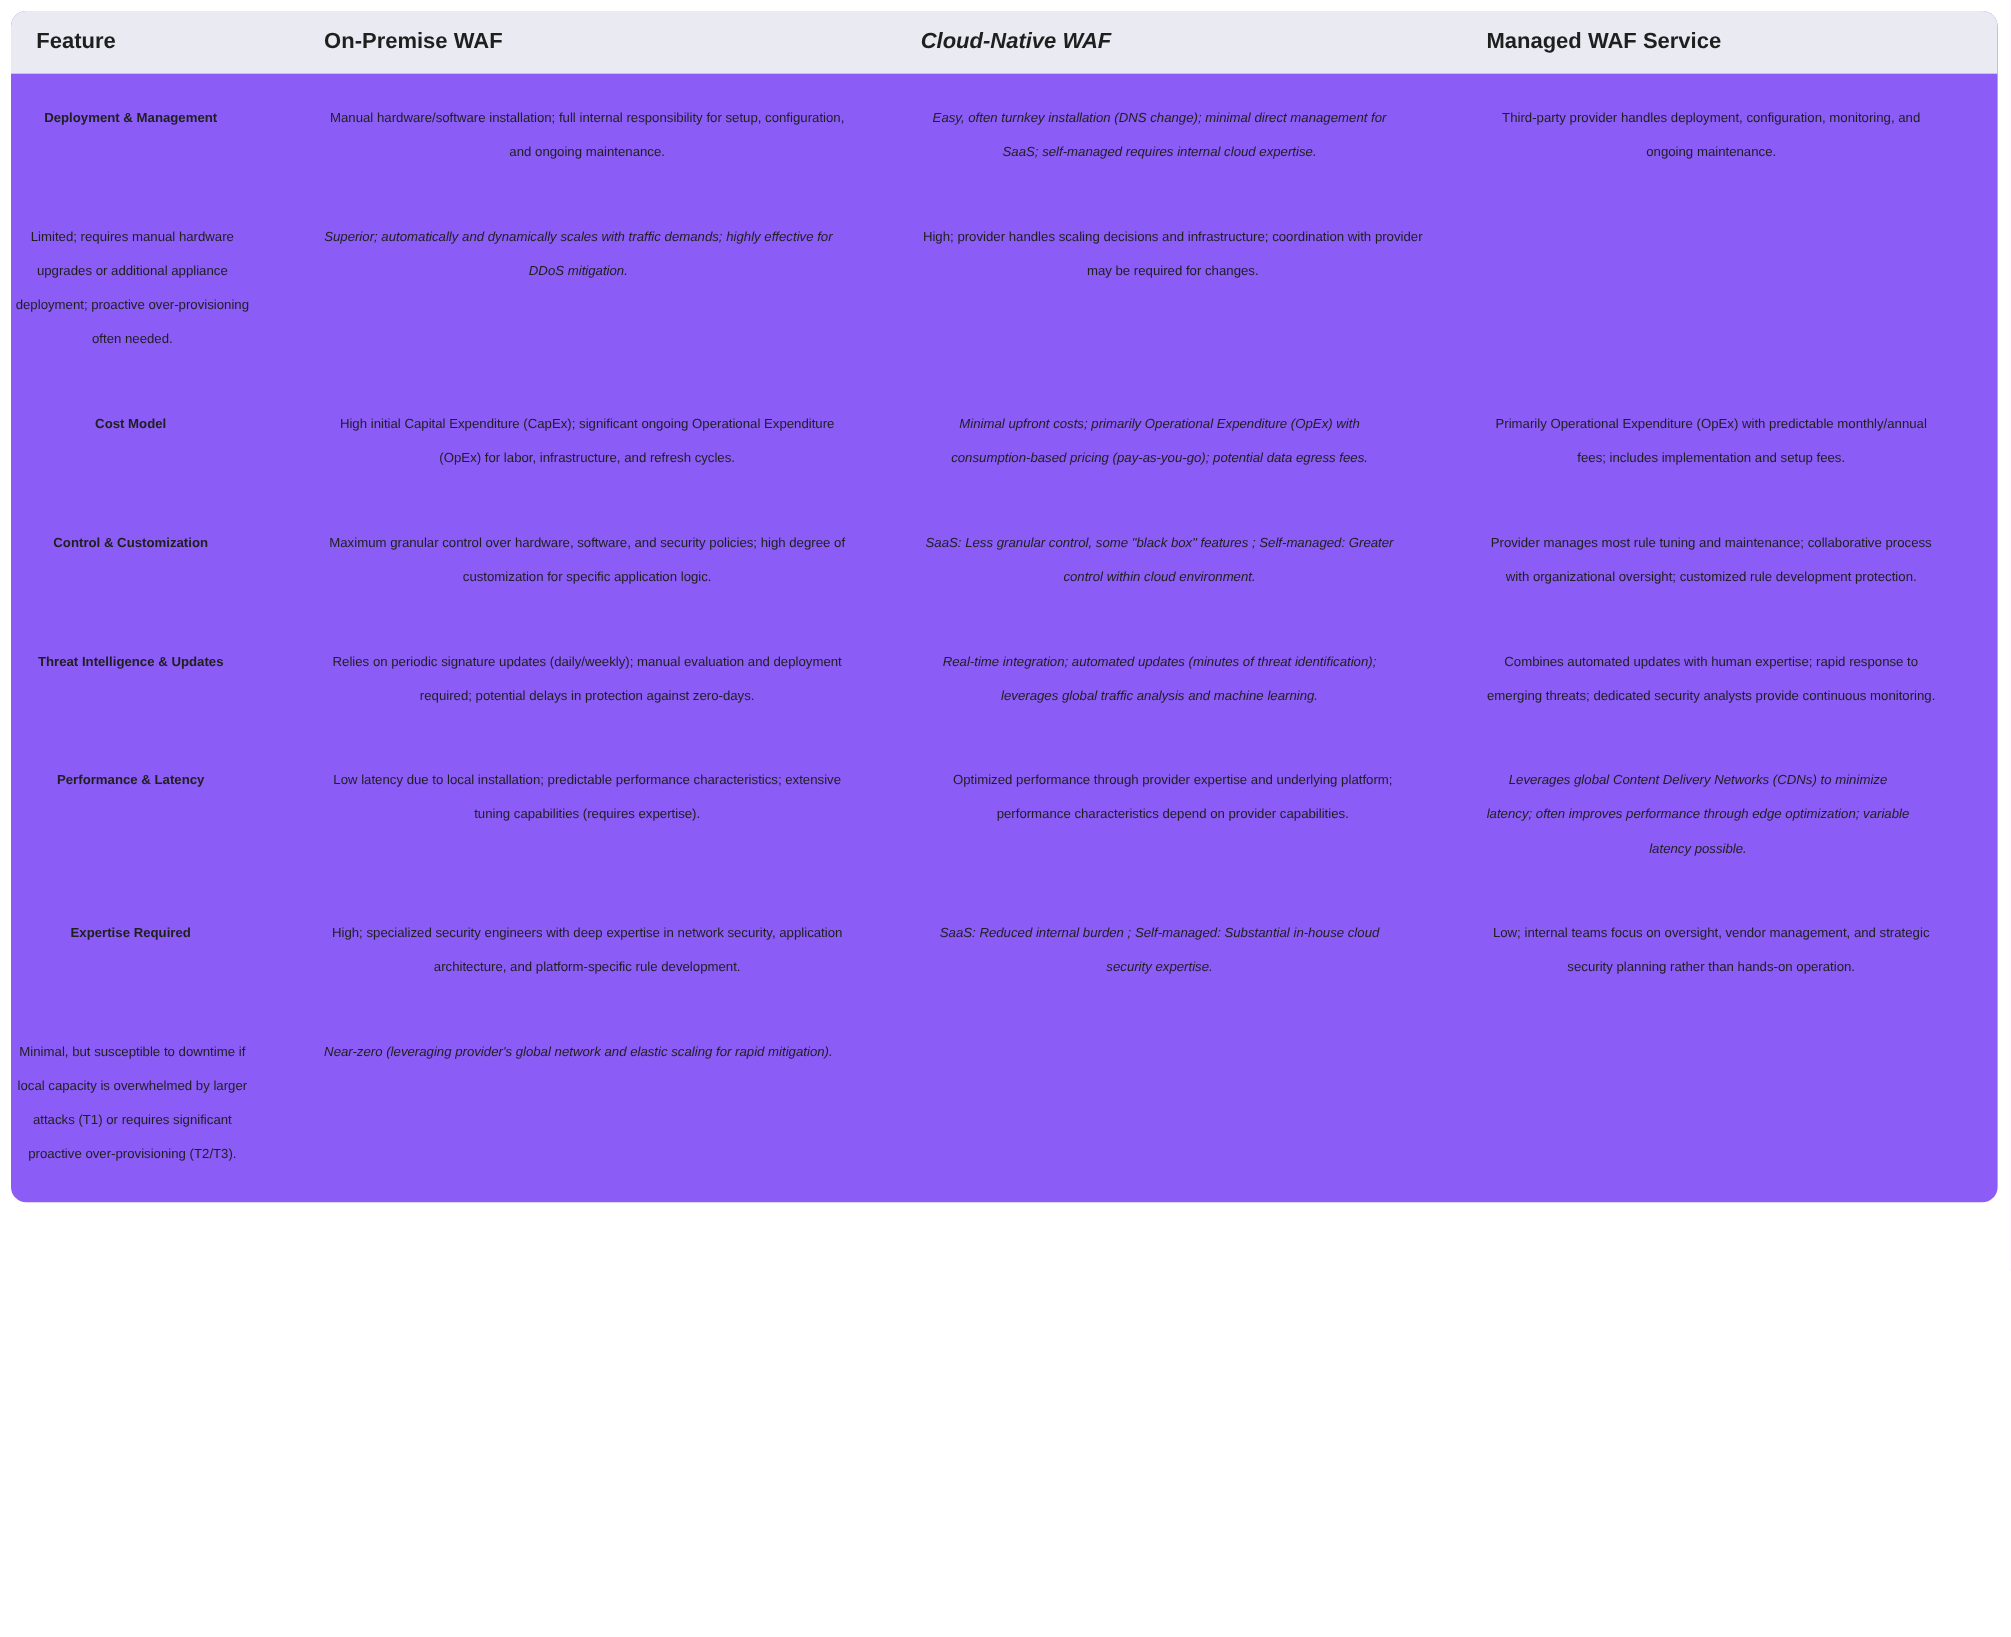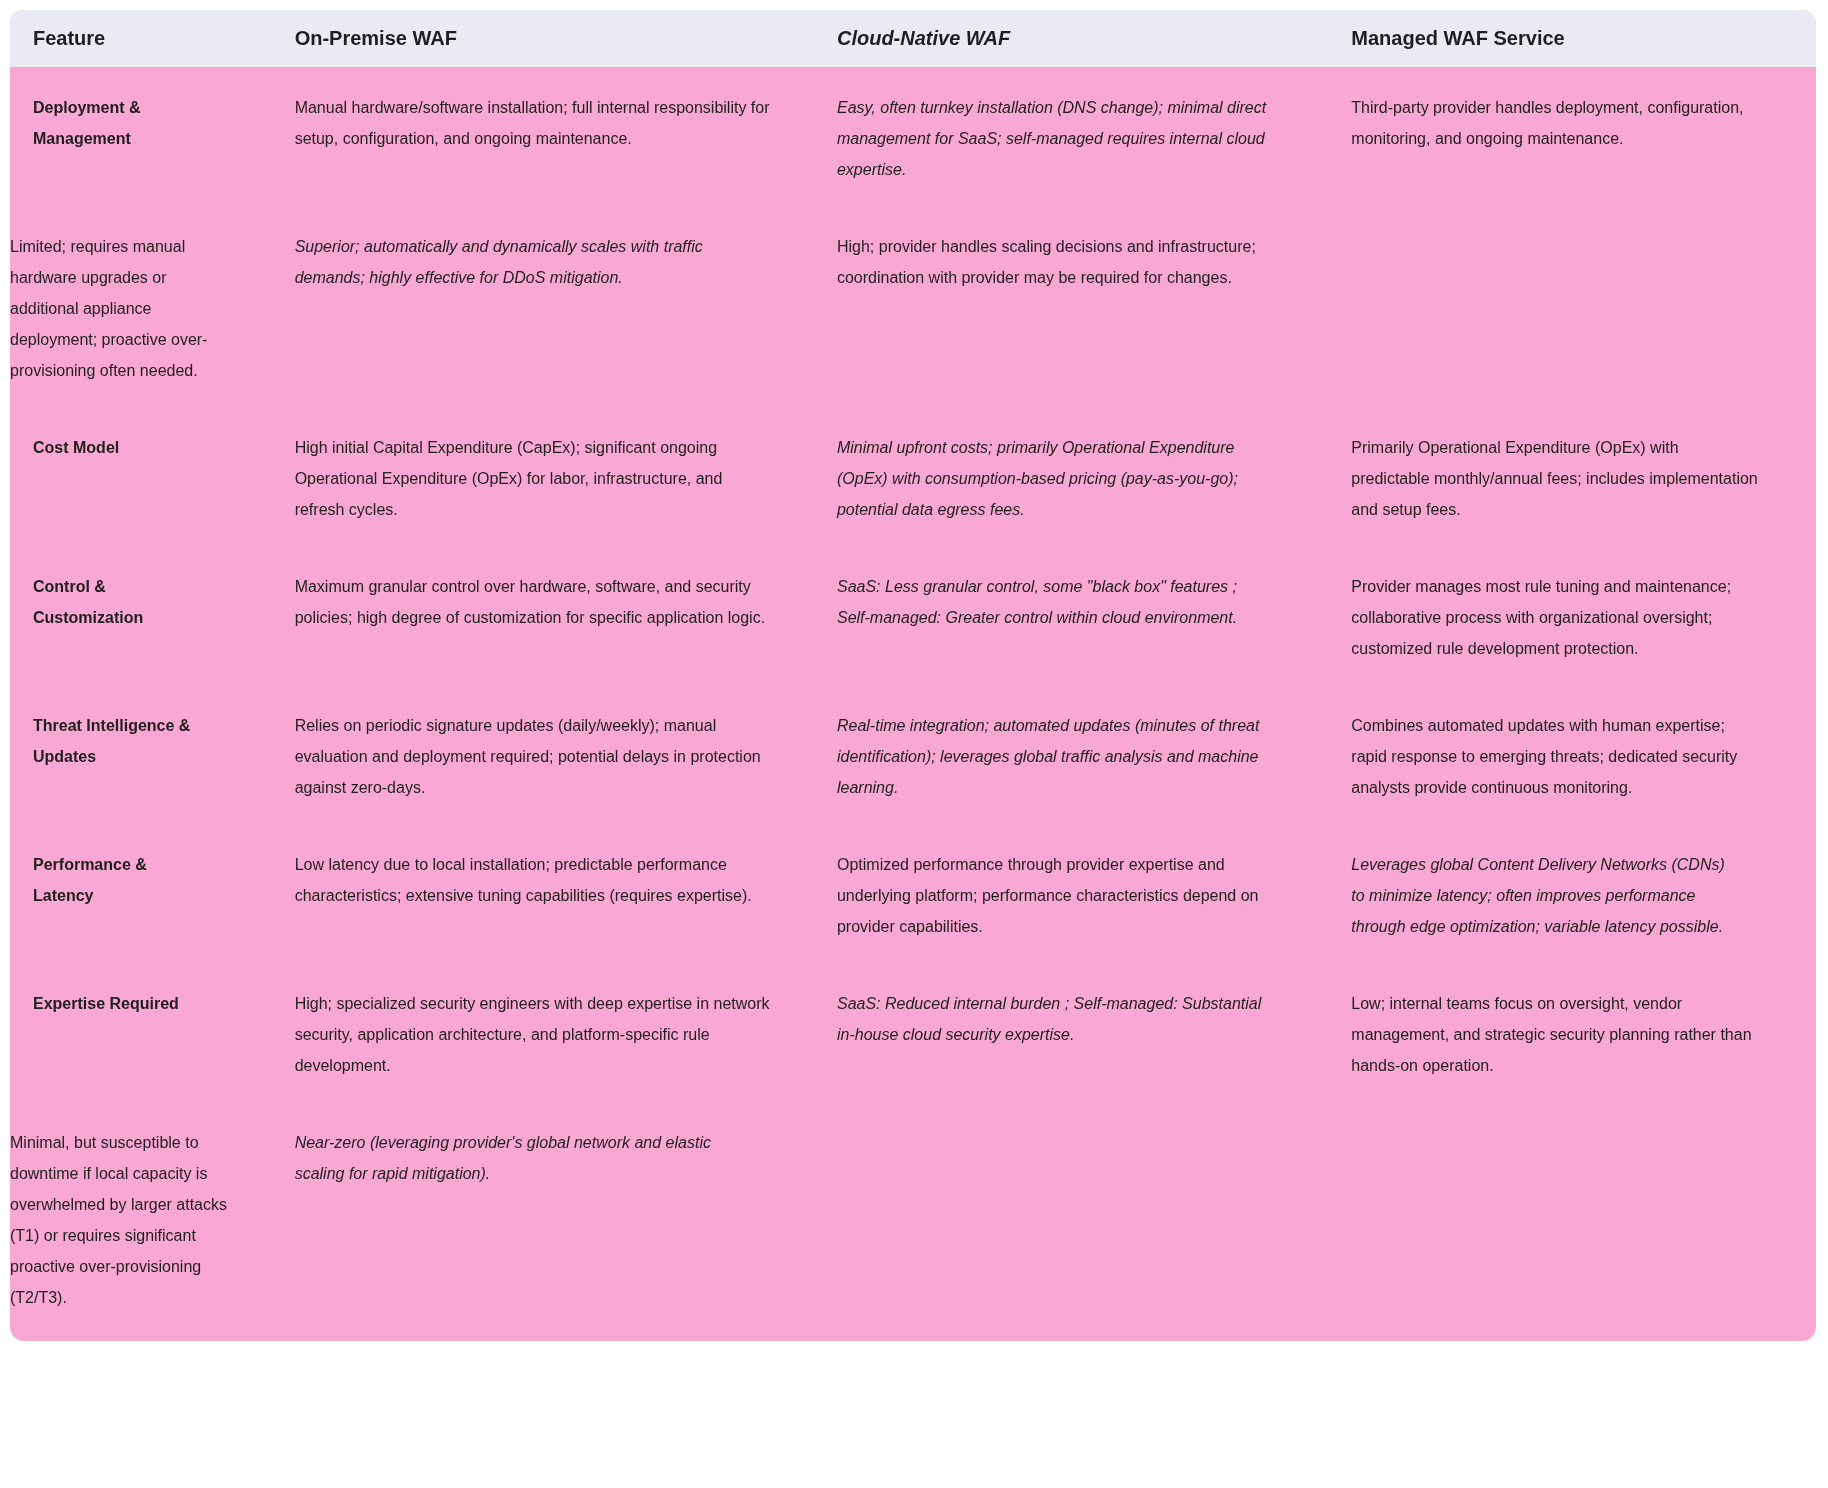--- a/index.html
+++ b/index.html
@@ -12,40 +12,41 @@
   }
   body {
     width: 1828px;
     min-height: 1488px;
     padding: 10px 12px 14px 10px;
   }
   .comparison-table {
     width: 100%;
     border-radius: 14px;
     overflow: hidden;
-    background: #f9a8d4;
+    background: #8b5cf6;
+    text-align: center;
   }
   .t-row {
     display: grid;
     grid-template-columns: 15.76% 30.03% 28.48% 25.73%;
   }
   .t-head {
     background: #e9eaf2;
   }
   .t-head .cell {
     padding: 0 64px 0 0;
     min-height: 57px;
     display: flex;
     align-items: center;
     font-size: 20px;
     font-weight: 600;
     line-height: 25px;
   }
   .cell {
-    font-size: 16px;
+    font-size: 12px;
     line-height: 31px;
     padding: 25px 64px 21px 0;
   }
   .cell.c3 { padding-right: 80px; font-style: italic; }
   .cell.c4 { padding-right: 56px; }
   .cell.c1 {
     padding-left: 23px;
     padding-right: 90px;
     font-weight: 600;
   }

